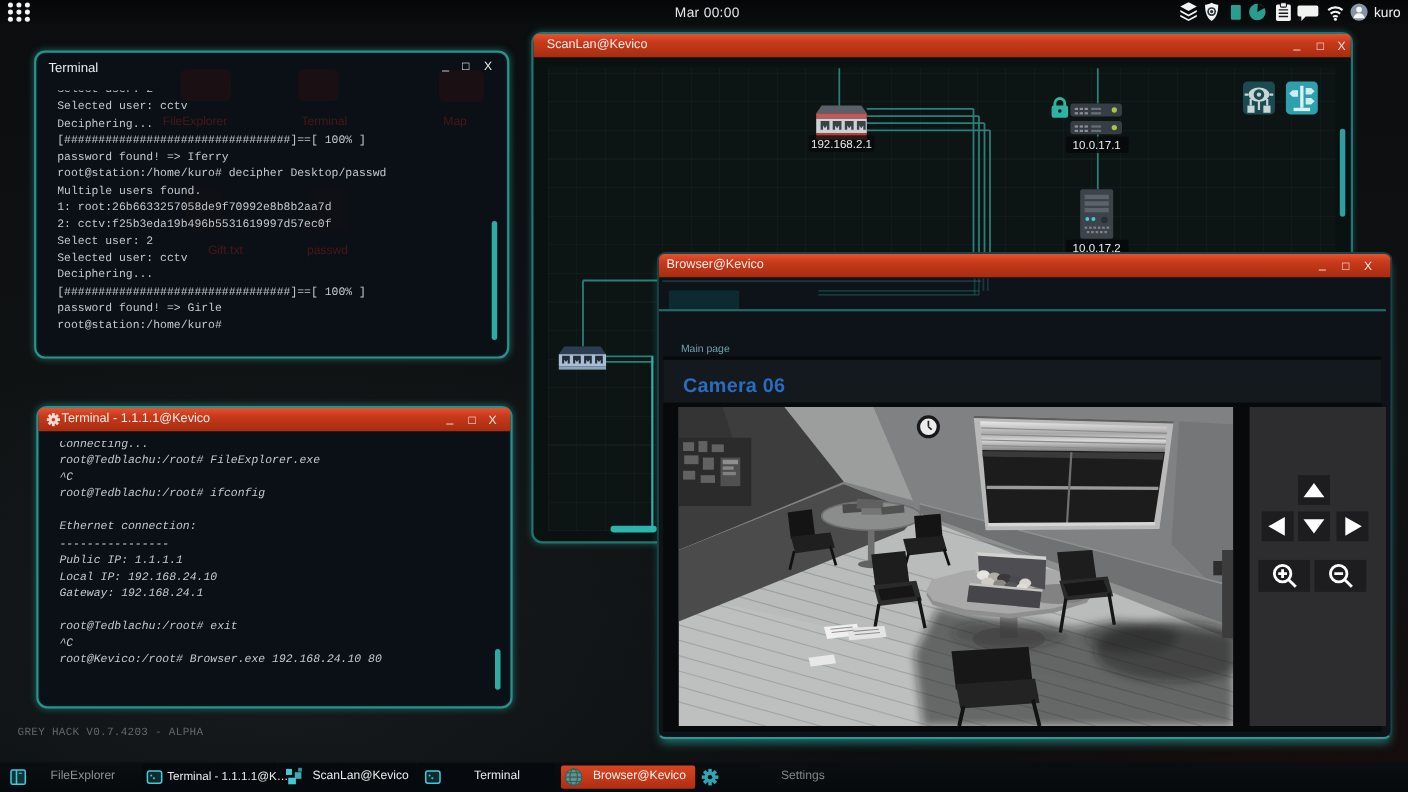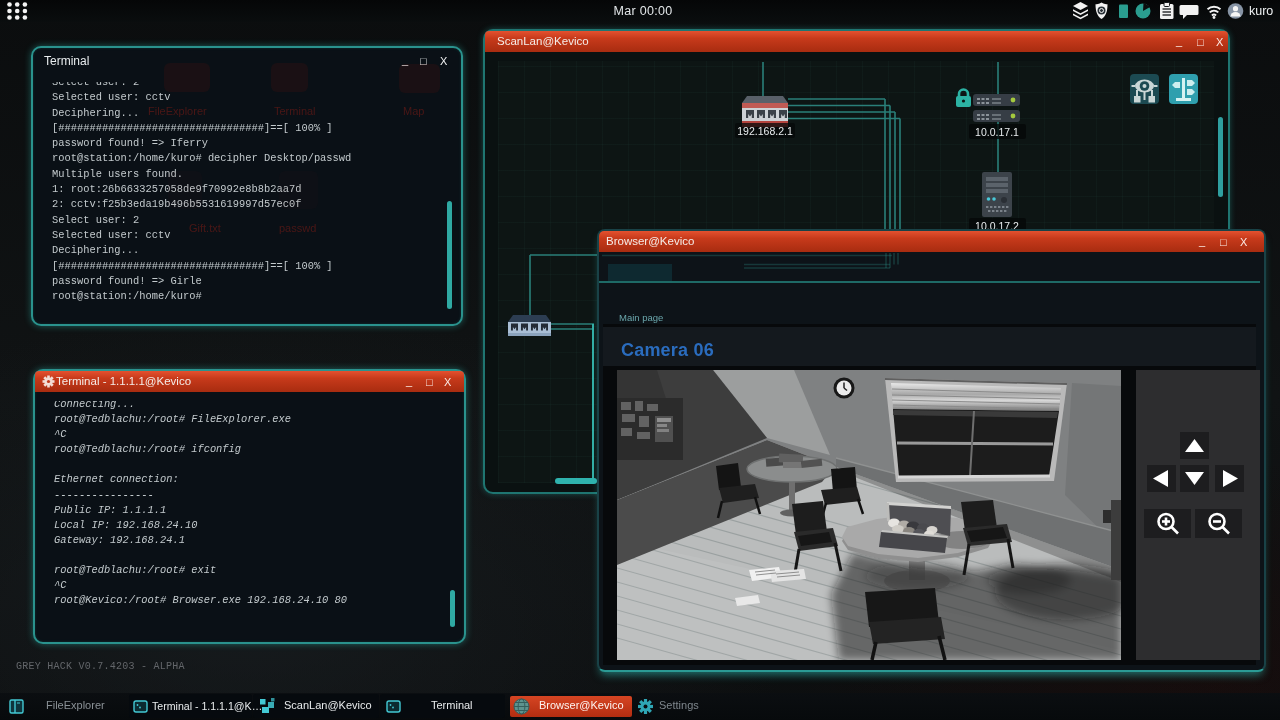--- a/index.html
+++ b/index.html
@@ -609,15 +609,15 @@
           </g>
         <circle cx="0" cy="0" r="5" fill="#2fa6b4"></circle>
         <circle cx="0" cy="0" r="2" fill="#0a0d10"></circle>
       </g>
     </svg>
     <div class="tlabel" style="left:46px;color:#8a9196;">FileExplorer</div>
     <div class="tlabel" style="left:152px;color:#e8ebec;font-size:10.6px;top:7px;">Terminal - 1.1.1.1@K…</div>
     <div class="tlabel" style="left:284px;color:#e8ebec;">ScanLan@Kevico</div>
     <div class="tlabel" style="left:431px;color:#e8ebec;">Terminal</div>
     <div class="tlabel" style="left:539px;color:#fdf3ef;">Browser@Kevico</div>
-    <div class="tlabel" style="left:659px;color:#7e868c;">Settings</div>
+    <div class="tlabel" style="left:710px;color:#7e868c;">Settings</div>
   </div>
 </div>
 
 </body></html>

